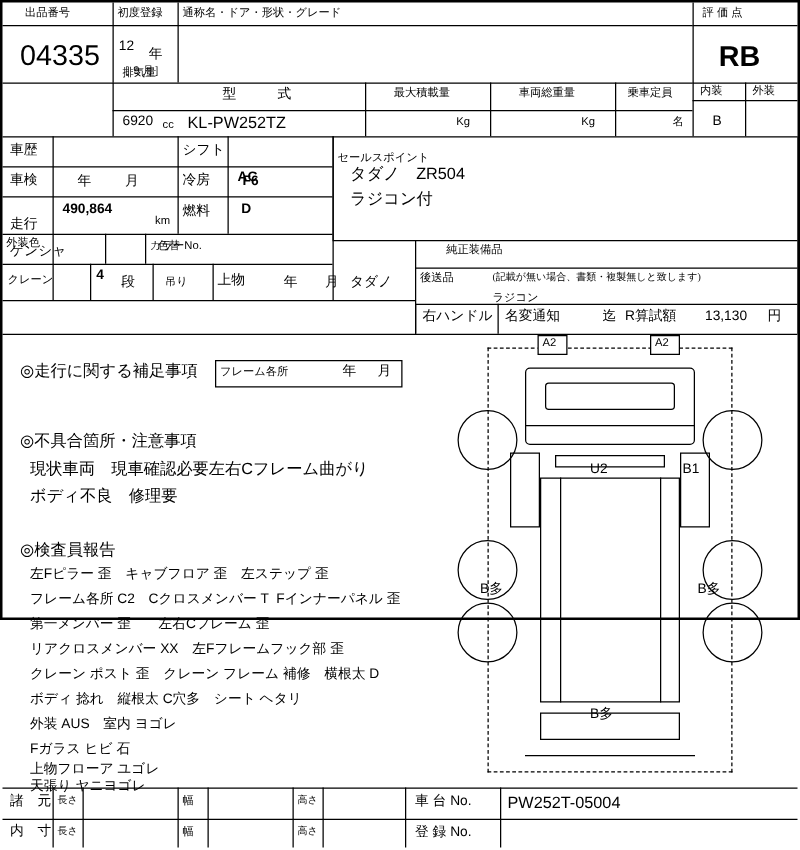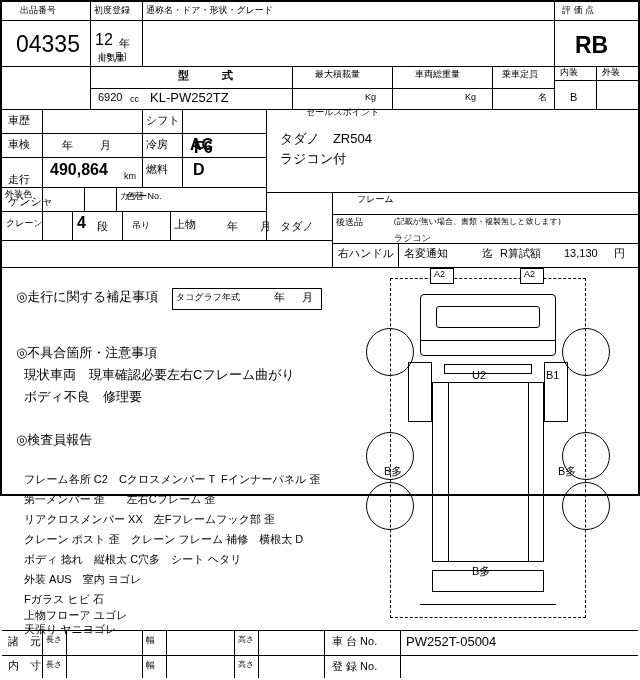--- a/index.html
+++ b/index.html
@@ -6,21 +6,21 @@
   body{width:640px;height:680px;font-family:"Liberation Sans","DejaVu Sans",sans-serif;color:#000;}
   #sheet{position:relative;width:640px;height:496px;box-sizing:border-box;border:2px solid #000;}
   .ln{position:absolute;background:#000;}
   .h{height:1px;}
   .v{width:1px;}
   .t{position:absolute;line-height:1.05;white-space:pre;}
   .tiny{font-size:8px;font-family:Liberation Serif, serif;}
   .sm{font-size:9px;}
   .md{font-size:11px;}
   .lg{font-size:13px;}
-  .xl{font-size:16px;}
+  .xl{font-size:11px;}
   .huge{font-size:23px;}
   .b{font-weight:bold;}
   .c{text-align:center;}
   .box{position:absolute;box-sizing:border-box;border:1px solid #000;}
   .dash{position:absolute;box-sizing:border-box;border:1px dashed #000;}
   .circ{position:absolute;box-sizing:border-box;border:1px solid #000;border-radius:50%;}
   .diagwrap{position:absolute;left:330px;top:268px;width:300px;height:360px;}
 </style>
 </head>
 <body>
@@ -57,21 +57,21 @@
   <span class="t sm c" style="left:560px;top:4px;">評 価 点</span>
   <span class="t huge b" style="left:573px;top:31px;">RB</span>
   <span class="t sm c" style="left:558px;top:66px;">内装</span>
   <span class="t sm c" style="left:600px;top:66px;">外装</span>
   <span class="t md c" style="left:568px;top:90px;">B</span>
   <span class="t md c" style="left:610px;top:90px;"></span>
 
   <span class="t sm" style="left:96px;top:52px;text-align:right;">排気量</span>
   <span class="t md" style="left:96px;top:90px;">6920</span>
   <span class="t sm" style="left:128px;top:93px;">cc</span>
-  <span class="t md" style="left:176px;top:68px;font-weight:bold;">型　　　式</span>
+  <span class="t md" style="left:176px;top:68px;">型　　　式</span>
   <span class="t lg" style="left:148px;top:89px;">KL-PW252TZ</span>
 
   <span class="t sm" style="left:313px;top:68px;">最大積載量</span>
   <span class="t sm" style="left:363px;top:91px;">Kg</span>
   <span class="t sm" style="left:413px;top:68px;">車両総重量</span>
   <span class="t sm" style="left:463px;top:91px;">Kg</span>
   <span class="t sm" style="left:500px;top:68px;">乗車定員</span>
   <span class="t sm" style="left:536px;top:91px;">名</span>
 
   <div class="ln h" style="left:0;top:131px;width:264px;"></div>
@@ -118,53 +118,54 @@
 
   <span class="t sm" style="left:4px;top:217px;">クレーン</span>
   <span class="t xl b" style="left:75px;top:213px;">4</span>
   <span class="t md" style="left:95px;top:219px;">段</span>
   <span class="t sm" style="left:130px;top:219px;">吊り</span>
   <span class="t md" style="left:172px;top:217px;">上物</span>
   <span class="t md" style="left:225px;top:219px;">年</span>
   <span class="t md" style="left:258px;top:219px;">月</span>
   <span class="t md" style="left:278px;top:219px;">タダノ</span>
 
-  <span class="t sm" style="left:268px;top:106px;margin-left:36px;">セールスポイント</span>
+  <span class="t sm" style="left:268px;top:120px;">セールスポイント</span>
   <span class="t lg" style="left:278px;top:130px;">タダノ　ZR504</span>
   <span class="t lg" style="left:278px;top:150px;">ラジコン付</span>
 
-  <span class="t sm" style="left:355px;top:193px;">フレーム</span>
+  <span class="t sm" style="left:355px;top:193px;">純正装備品</span>
   <span class="t sm" style="left:334px;top:216px;">後送品</span>
   <span class="t tiny" style="left:392px;top:216px;">(記載が無い場合、書類・複製無しと致します)</span>
   <span class="t sm" style="left:392px;top:232px;">ラジコン</span>
 
   <div class="ln h" style="left:330px;top:241px;width:306px;"></div>
   <div class="ln h" style="left:330px;top:265px;width:306px;"></div>
   <div class="ln v" style="left:330px;top:241px;height:24px;"></div>
   <div class="ln v" style="left:396px;top:241px;height:24px;"></div>
   <div class="ln v" style="left:636px;top:107px;height:158px;"></div>
 
   <span class="t md" style="left:336px;top:246px;">右ハンドル</span>
   <span class="t md" style="left:402px;top:246px;">名変通知</span>
   <span class="t md" style="left:480px;top:246px;">迄</span>
   <span class="t md" style="left:498px;top:246px;">R算試額</span>
   <span class="t md" style="left:562px;top:246px;">13,130</span>
   <span class="t md" style="left:612px;top:246px;">円</span>
 
   <span class="t lg" style="left:14px;top:288px;">◎走行に関する補足事項</span>
   <div class="box" style="left:170px;top:286px;width:150px;height:22px;"></div>
-  <span class="t sm" style="left:174px;top:291px;">タコグラフ年式</span>
+  <span class="t sm" style="left:174px;top:291px;">フレーム各所</span>
   <span class="t md" style="left:272px;top:290px;">年</span>
   <span class="t md" style="left:300px;top:290px;">月</span>
 
   <span class="t lg" style="left:22px;top:366px;">現状車両　現車確認必要左右Cフレーム曲がり</span>
   <span class="t lg" style="left:14px;top:344px;">◎不具合箇所・注意事項</span>
   <span class="t lg" style="left:22px;top:388px;">ボディ不良　修理要</span>
 
   <span class="t lg" style="left:14px;top:431px;">◎検査員報告</span>
+  <span class="t md" style="left:22px;top:452px;">左Fピラー 歪　キャブフロア 歪　左ステップ 歪</span>
   <span class="t md" style="left:22px;top:472px;">フレーム各所 C2　Cクロスメンバー T  Fインナーパネル 歪</span>
   <span class="t md" style="left:22px;top:492px;">第一メンバー 歪　　左右Cフレーム 歪</span>
   <span class="t md" style="left:22px;top:532px;">クレーン ポスト 歪　クレーン フレーム 補修　横根太 D</span>
   <span class="t md" style="left:22px;top:512px;">リアクロスメンバー XX　左Fフレームフック部 歪</span>
   <span class="t md" style="left:22px;top:552px;">ボディ 捻れ　縦根太 C穴多　シート ヘタリ</span>
   <span class="t md" style="left:22px;top:572px;">外装 AUS　室内 ヨゴレ</span>
   <span class="t md" style="left:22px;top:592px;">Fガラス ヒビ 石</span>
   <span class="t md" style="left:22px;top:608px;">上物フローア ユゴレ</span>
   <span class="t md" style="left:22px;top:622px;">天張り ヤニヨゴレ</span>
 

